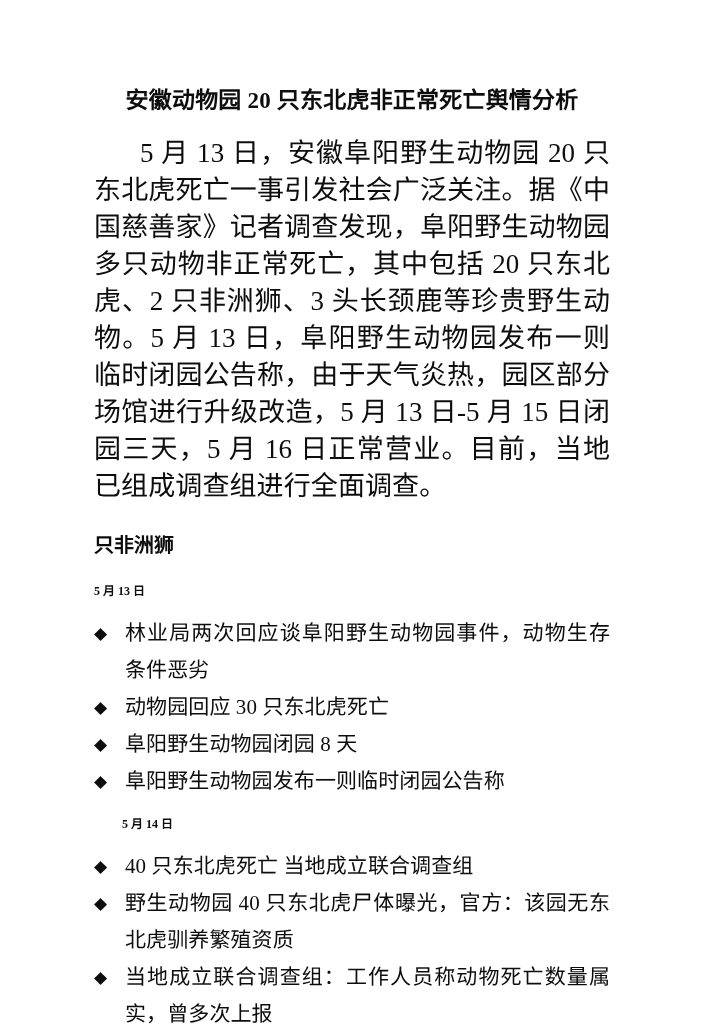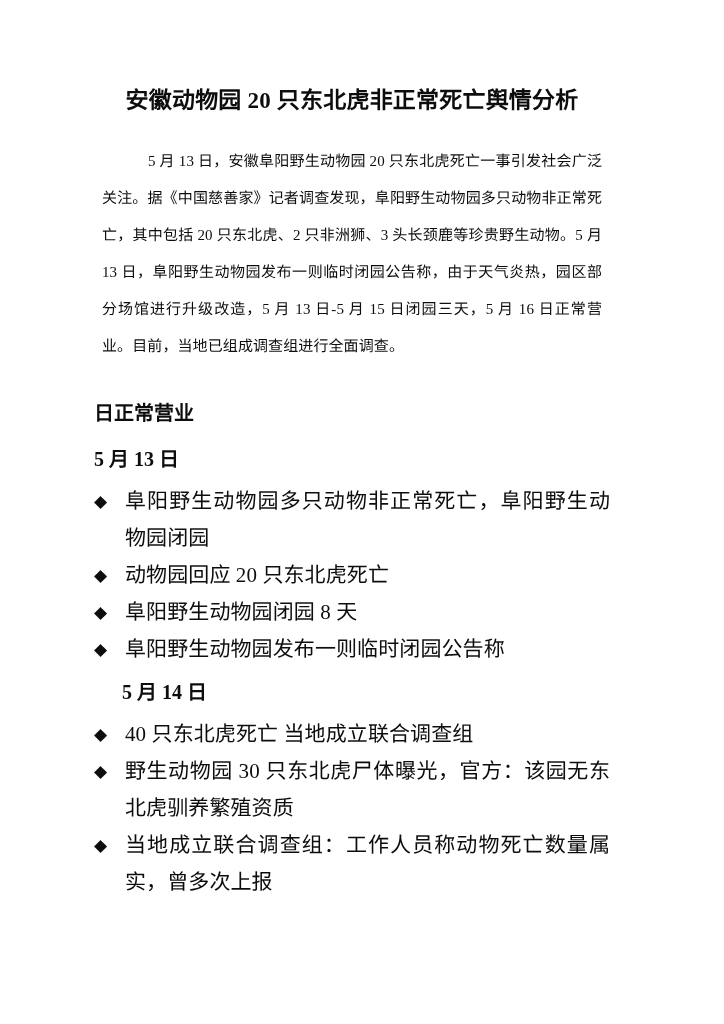--- a/index.html
+++ b/index.html
@@ -35,24 +35,24 @@
     line-height: 34px;
     font-weight: bold;
     text-align: center;
     letter-spacing: 0.2px;
     padding-top: 84px;
     white-space: nowrap;
   }
 
   
   .body-para {
-    margin: 8px;
+    margin: 0;
     padding: 0;
     padding-top: 17px;
-    font-size: 15px;
+    font-size: 27px;
     line-height: 37px;
     text-align: justify;
     text-justify: inter-ideograph;
     text-indent: 46px;
     letter-spacing: 0.1px;
   }
 
   
   .section-heading {
     margin: 0;
@@ -60,21 +60,21 @@
     font-size: 20px;
     line-height: 37px;
     font-weight: bold;
     padding-top: 22px;
   }
 
   
   .date-heading {
     margin: 0;
     padding: 0;
-    font-size: 20px;
+    font-size: 12px;
     line-height: 37px;
     font-weight: bold;
     padding-top: 9px;
   }
 
   .date-heading.tight {
     padding-top: 6px;
     margin-left: 28px;
   }
 
@@ -114,53 +114,53 @@
 </head>
 <body>
 
 <div class="page">
   <div class="content">
 
     <h1 class="doc-title">安徽动物园 20 只东北虎非正常死亡舆情分析</h1>
 
     <p class="body-para">5 月 13 日，安徽阜阳野生动物园 20 只东北虎死亡一事引发社会广泛关注。据《中国慈善家》记者调查发现，阜阳野生动物园多只动物非正常死亡，其中包括 20 只东北虎、2 只非洲狮、3 头长颈鹿等珍贵野生动物。5 月 13 日，阜阳野生动物园发布一则临时闭园公告称，由于天气炎热，园区部分场馆进行升级改造，5 月 13 日-5 月 15 日闭园三天，5 月 16 日正常营业。目前，当地已组成调查组进行全面调查。</p>
 
-    <h2 class="section-heading">日正常营业</h2>
+    <h2 class="section-heading">只非洲狮</h2>
 
     <h3 class="date-heading">5 月 13 日</h3>
 
     <ul class="bullet-list">
       <li class="bullet-item">
         <span class="bullet-glyph">◆</span>
-        <span class="bullet-text">阜阳野生动物园多只动物非正常死亡，阜阳野生动物园闭园</span>
+        <span class="bullet-text">林业局两次回应谈阜阳野生动物园事件，动物生存条件恶劣</span>
       </li>
       <li class="bullet-item">
         <span class="bullet-glyph">◆</span>
-        <span class="bullet-text">动物园回应 20 只东北虎死亡</span>
+        <span class="bullet-text">动物园回应 30 只东北虎死亡</span>
       </li>
       <li class="bullet-item">
         <span class="bullet-glyph">◆</span>
         <span class="bullet-text">阜阳野生动物园闭园 8 天</span>
       </li>
       <li class="bullet-item">
         <span class="bullet-glyph">◆</span>
         <span class="bullet-text">阜阳野生动物园发布一则临时闭园公告称</span>
       </li>
     </ul>
 
     <h3 class="date-heading tight">5 月 14 日</h3>
 
     <ul class="bullet-list">
       <li class="bullet-item">
         <span class="bullet-glyph">◆</span>
         <span class="bullet-text">40 只东北虎死亡 当地成立联合调查组</span>
       </li>
       <li class="bullet-item">
         <span class="bullet-glyph">◆</span>
-        <span class="bullet-text">野生动物园 30 只东北虎尸体曝光，官方：该园无东北虎驯养繁殖资质</span>
+        <span class="bullet-text">野生动物园 40 只东北虎尸体曝光，官方：该园无东北虎驯养繁殖资质</span>
       </li>
       <li class="bullet-item">
         <span class="bullet-glyph">◆</span>
         <span class="bullet-text">当地成立联合调查组：工作人员称动物死亡数量属实，曾多次上报</span>
       </li>
     </ul>
 
 
   </div>
 </div>

